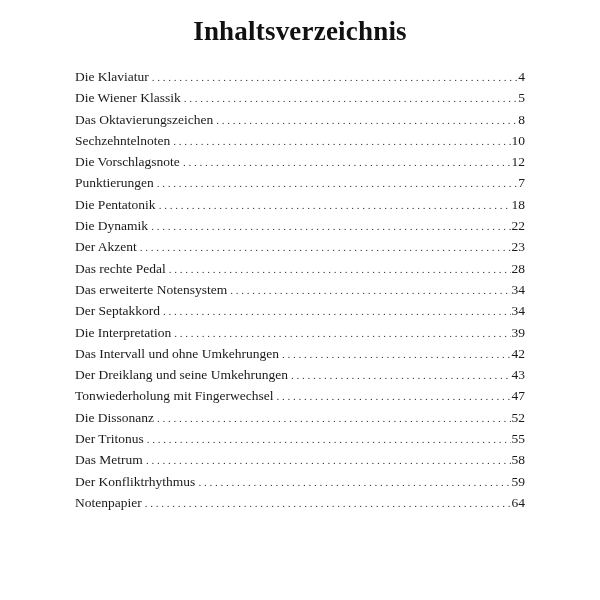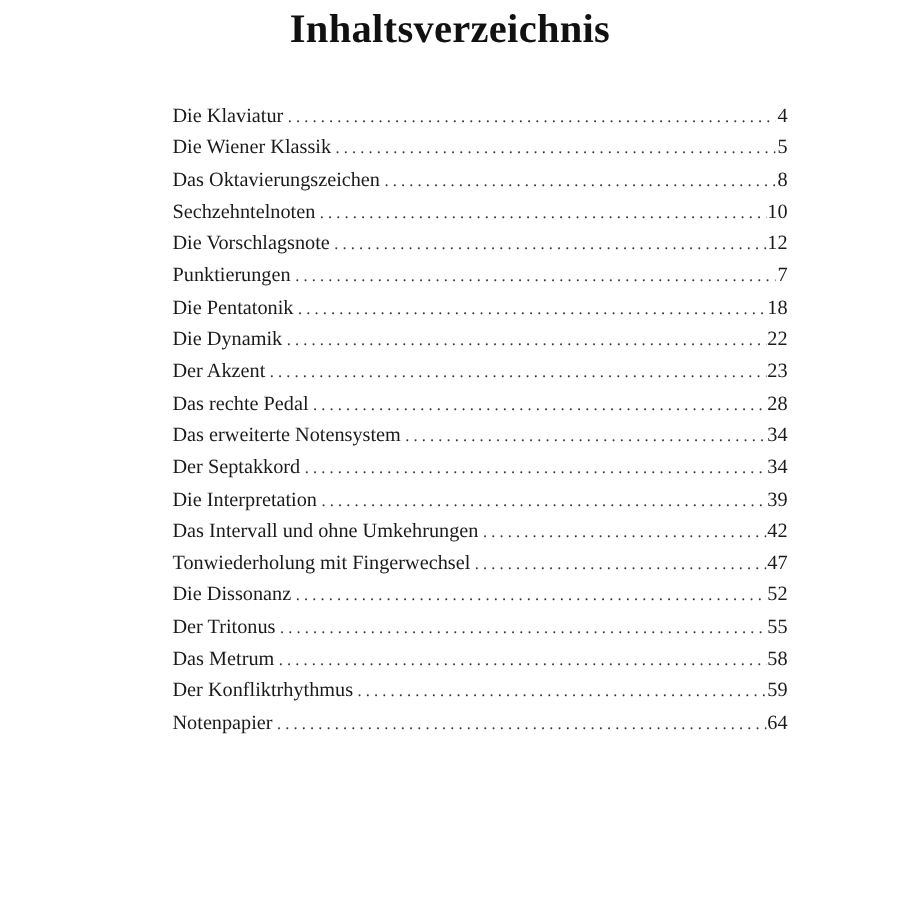--- a/index.html
+++ b/index.html
@@ -10,21 +10,21 @@
     body {
       width: 600px;
       height: 600px;
       position: relative;
       overflow: hidden;
       font-family: "Liberation Serif", "DejaVu Serif", serif;
       color: #1a1a1a;
     }
     .page-title {
       position: absolute;
-      top: 4px;
+      top: 16px;
       left: 0;
       width: 600px;
       text-align: center;
       font-size: 27px;
       font-weight: bold;
       letter-spacing: 0.2px;
       margin: 0;
       color: #111111;
     }
     .toc {
@@ -39,21 +39,20 @@
     .toc-row {
       display: flex;
       align-items: baseline;
       height: 21.3px;
       font-size: 13.5px;
       line-height: 21.3px;
       white-space: nowrap;
     }
     .toc-label {
       flex: 0 0 auto;
-      margin-left: 40px;
     }
     .toc-leader {
       flex: 1 1 auto;
       overflow: hidden;
       margin: 0 1px 0 3px;
       color: #333333;
       letter-spacing: 3.2px;
       font-size: 11px;
       position: relative;
       top: 0px;
@@ -138,20 +137,25 @@
       <span class="toc-label">Die Interpretation</span>
       <span class="toc-leader"></span>
       <span class="toc-page">39</span>
     </li>
   <li class="toc-row">
       <span class="toc-label">Das Intervall und ohne Umkehrungen</span>
       <span class="toc-leader"></span>
       <span class="toc-page">42</span>
     </li>
   <li class="toc-row">
+      <span class="toc-label">Der Dreiklang und seine Umkehrungen</span>
+      <span class="toc-leader"></span>
+      <span class="toc-page">43</span>
+    </li>
+  <li class="toc-row">
       <span class="toc-label">Tonwiederholung mit Fingerwechsel</span>
       <span class="toc-leader"></span>
       <span class="toc-page">47</span>
     </li>
   <li class="toc-row">
       <span class="toc-label">Die Dissonanz</span>
       <span class="toc-leader"></span>
       <span class="toc-page">52</span>
     </li>
   <li class="toc-row">

